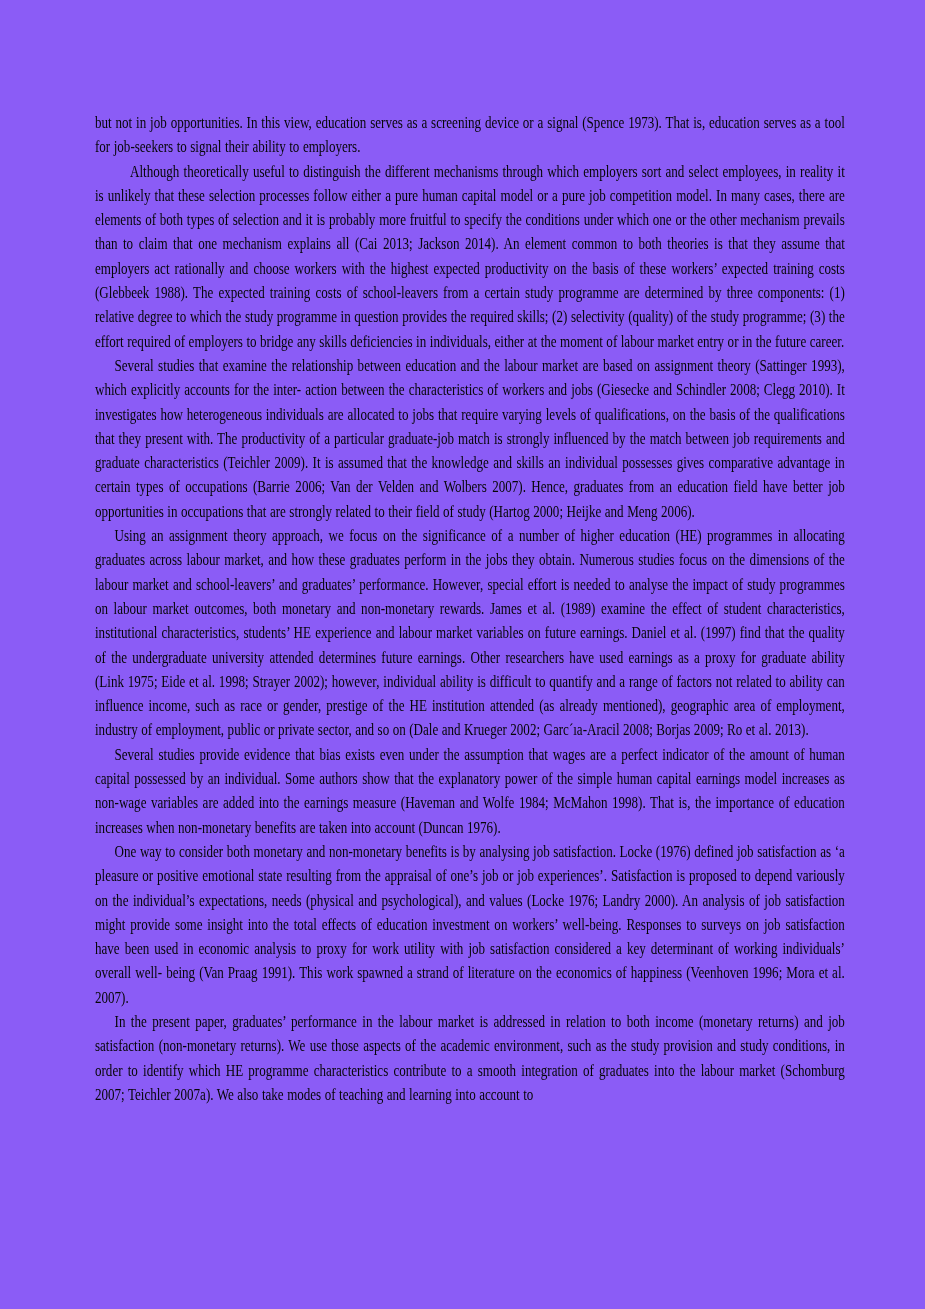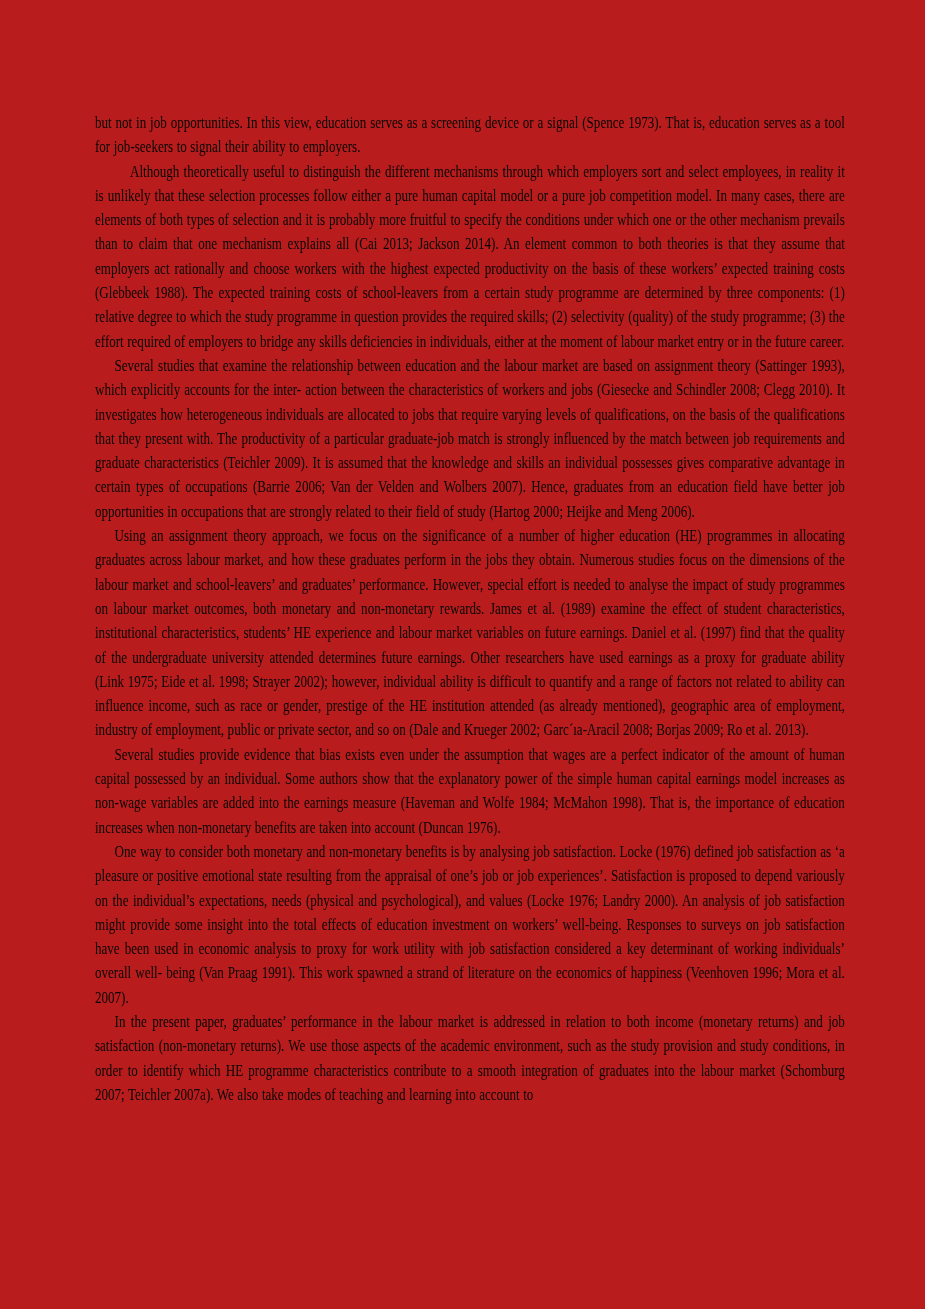--- a/index.html
+++ b/index.html
@@ -4,21 +4,21 @@
 <style>
   html, body {
     margin: 0;
     padding: 0;
     background: #ffffff;
   }
   .page {
     position: relative;
     width: 925px;
     height: 1309px;
-    background: #b91c1c;
+    background: #8b5cf6;
     overflow: hidden;
   }
   
   .content {
     position: absolute;
     left: 95px;
     top: 111px;
     width: 920px;
     transform: scaleX(0.815);
     transform-origin: left top;

